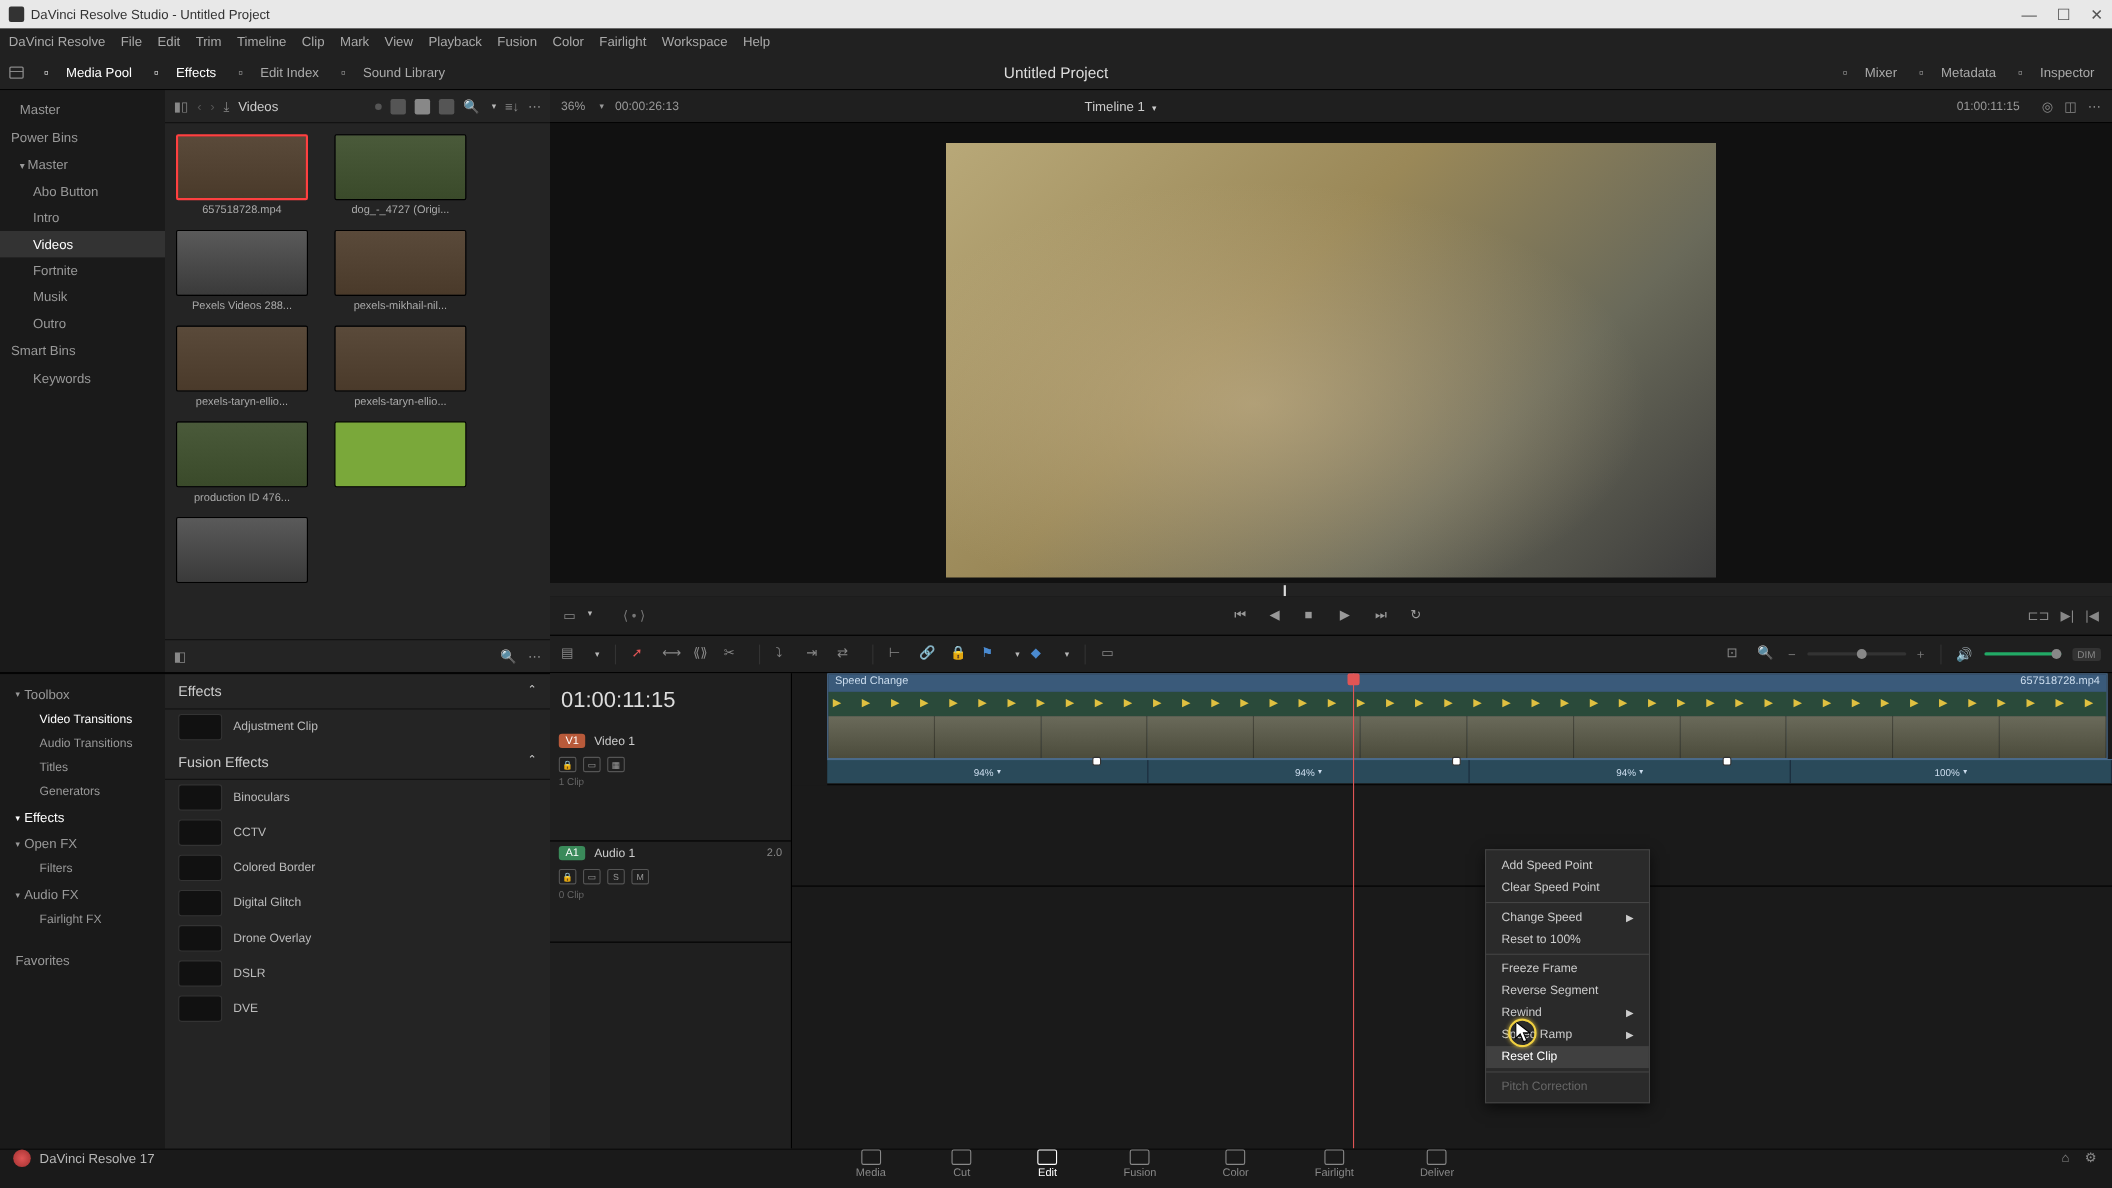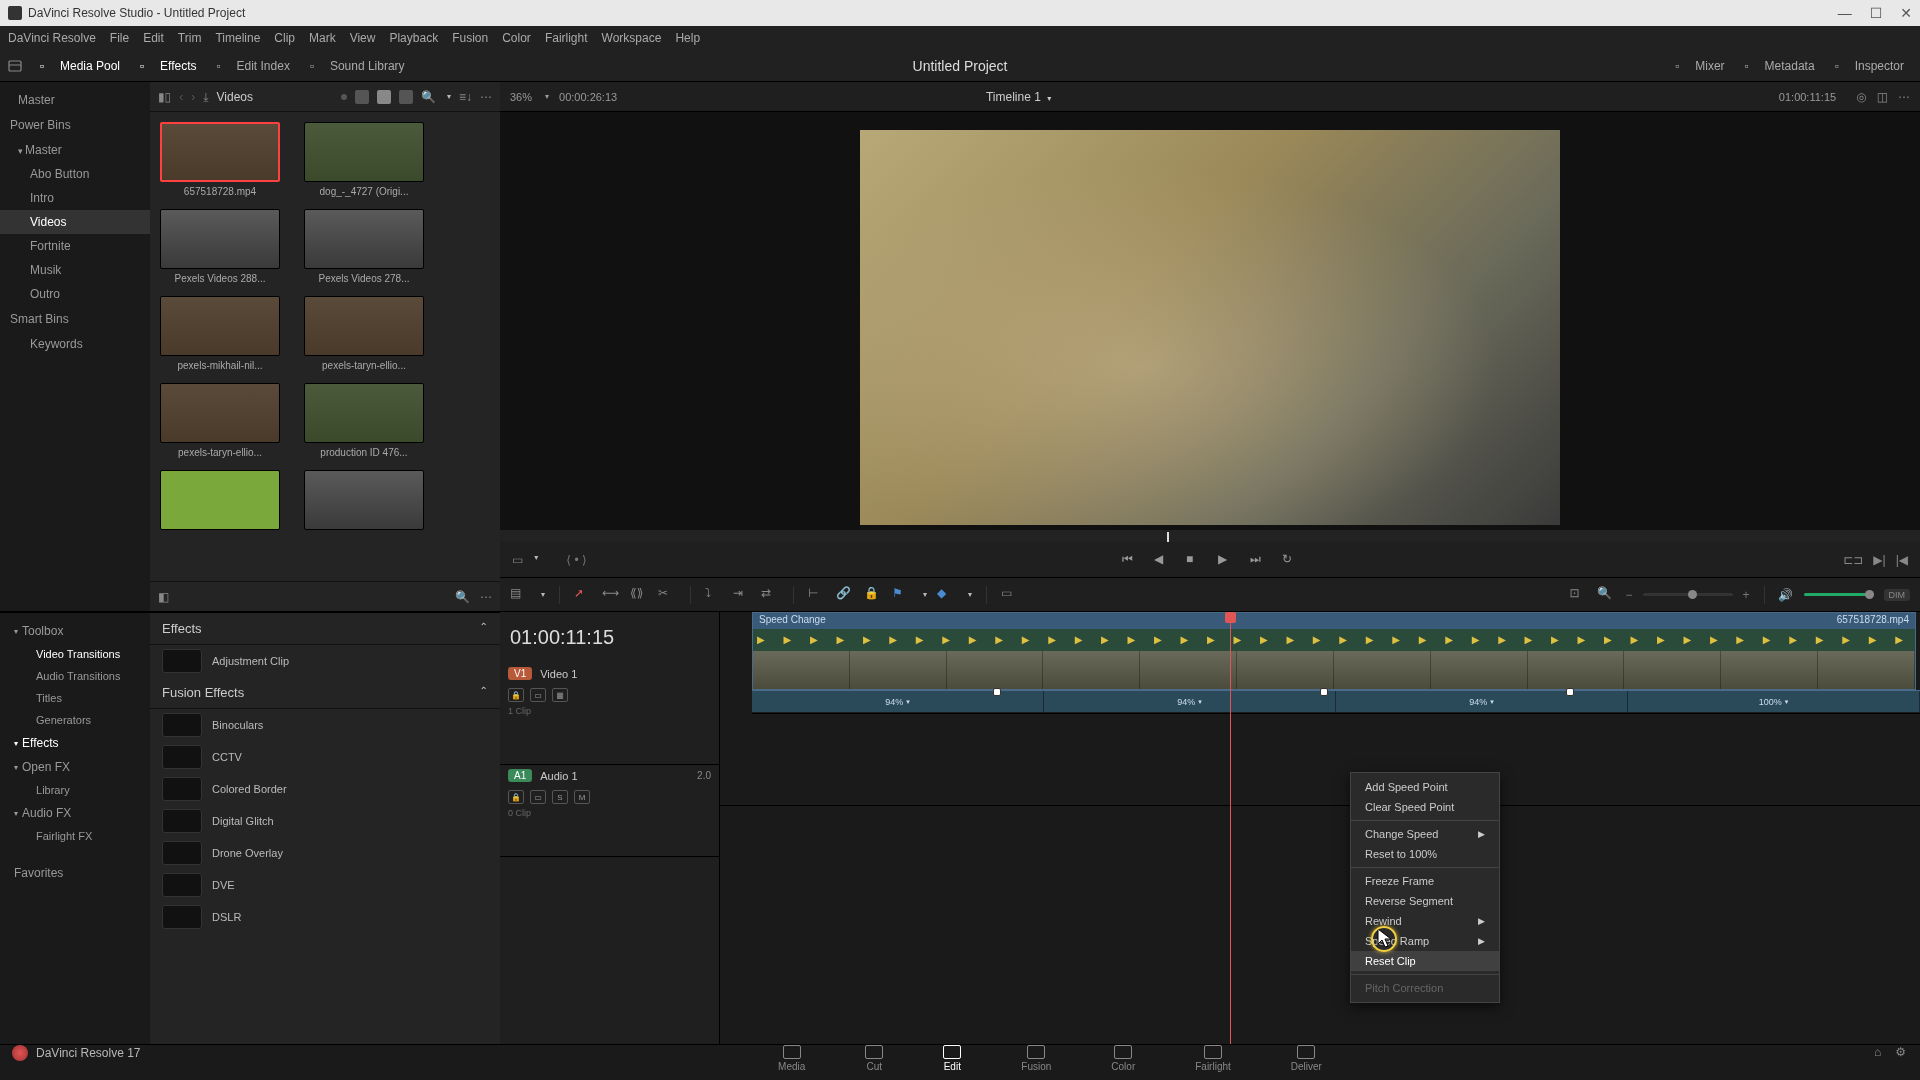--- a/index.html
+++ b/index.html
@@ -266,24 +266,20 @@
             </div>
             <div class="thumb">
               <div class="img green"></div>
               <div class="name">dog_-_4727 (Origi...</div>
             </div>
             <div class="thumb">
               <div class="img grey"></div>
               <div class="name">Pexels Videos 288...</div>
             </div>
             <div class="thumb">
-              <div class="img grey"></div>
-              <div class="name">Pexels Videos 278...</div>
-            </div>
-            <div class="thumb">
               <div class="img brown"></div>
               <div class="name">pexels-mikhail-nil...</div>
             </div>
             <div class="thumb">
               <div class="img brown"></div>
               <div class="name">pexels-taryn-ellio...</div>
             </div>
             <div class="thumb">
               <div class="img brown"></div>
               <div class="name">pexels-taryn-ellio...</div>
@@ -334,21 +330,21 @@
           <div class="item sel">
             <span style="font-size: 8px;">▾</span>
             <span>Effects</span>
           </div>
           <div class="item">
             <span style="font-size: 8px;">▾</span>
             <span>Open FX</span>
           </div>
           <div class="item sub">
             <span style="font-size: 8px; visibility: hidden;">▸</span>
-            <span>Library</span>
+            <span>Filters</span>
           </div>
           <div class="item">
             <span style="font-size: 8px;">▾</span>
             <span>Audio FX</span>
           </div>
           <div class="item sub">
             <span style="font-size: 8px; visibility: hidden;">▸</span>
             <span>Fairlight FX</span>
           </div>
           <div class="item" style="margin-top: 14px; color: rgb(153, 153, 153);">
@@ -386,25 +382,25 @@
             <div class="row">
               <div class="sw"></div>
               <div class="lbl">Digital Glitch</div>
             </div>
             <div class="row">
               <div class="sw"></div>
               <div class="lbl">Drone Overlay</div>
             </div>
             <div class="row">
               <div class="sw"></div>
+              <div class="lbl">DSLR</div>
+            </div>
+            <div class="row">
+              <div class="sw"></div>
               <div class="lbl">DVE</div>
-            </div>
-            <div class="row">
-              <div class="sw"></div>
-              <div class="lbl">DSLR</div>
             </div>
           </div>
       </div>
     </div>
   </div>
 
   <div class="rightcol">
     <div class="viewer-bar">
       <span class="zoom">36%</span>
       <span class="caret">▾</span>

